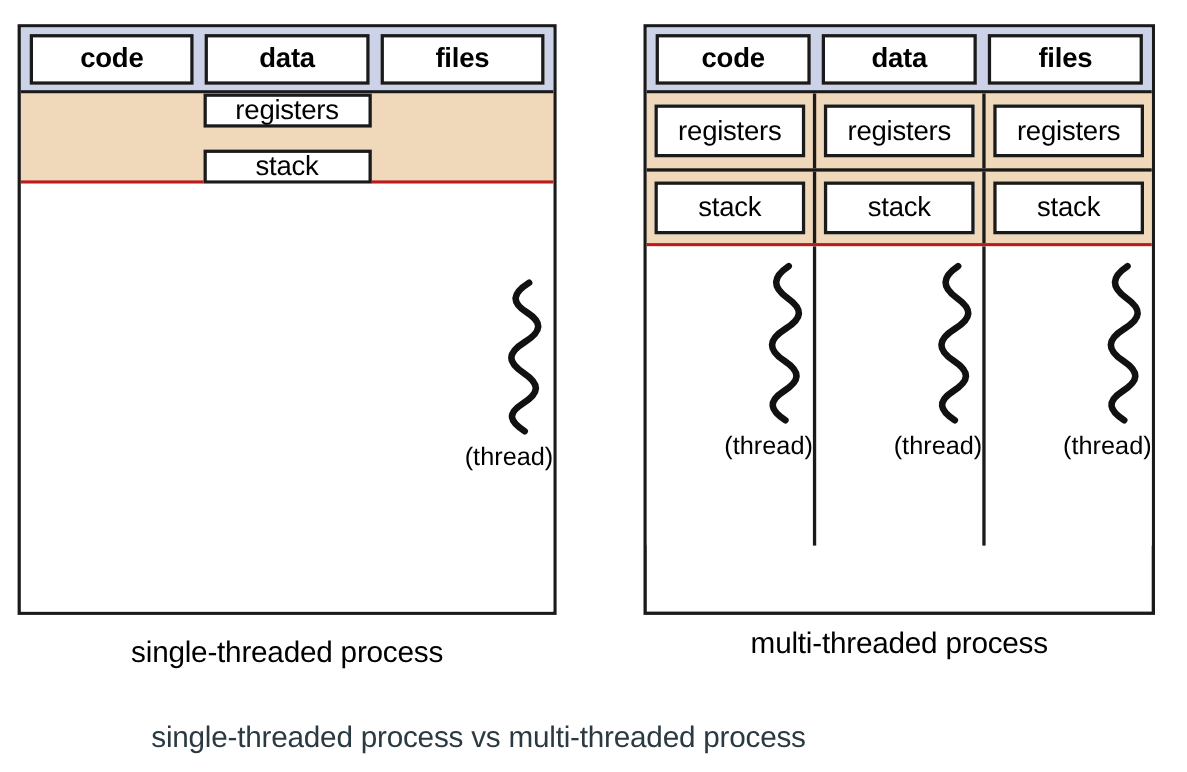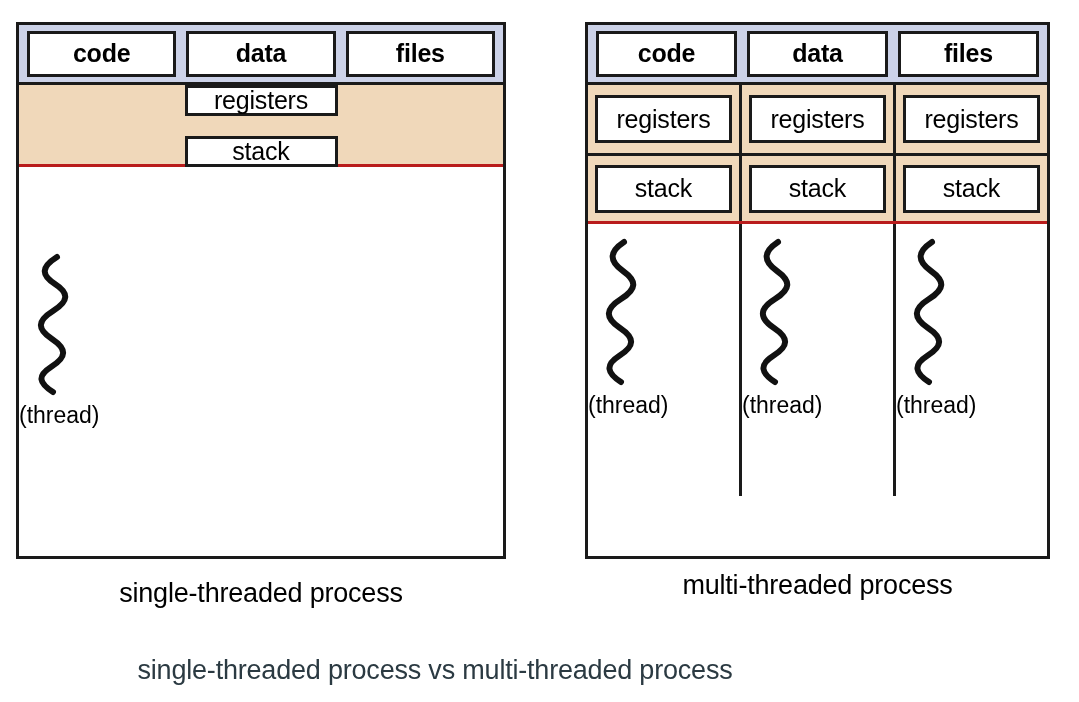--- a/index.html
+++ b/index.html
@@ -123,21 +123,21 @@
   }
   .thread-col + .thread-col { border-left: 3px solid #1a1a1a; }
 
   
   .thread {
     position: absolute;
     left: 0;
     right: 0;
     display: flex;
     flex-direction: column;
-    align-items: flex-start;
+    align-items: flex-end;
   }
   .thread svg { display: block; }
   .thread-label {
     font-size: 23px;
     line-height: 1;
     margin-top: 6px;
     white-space: nowrap;
   }
 
   

